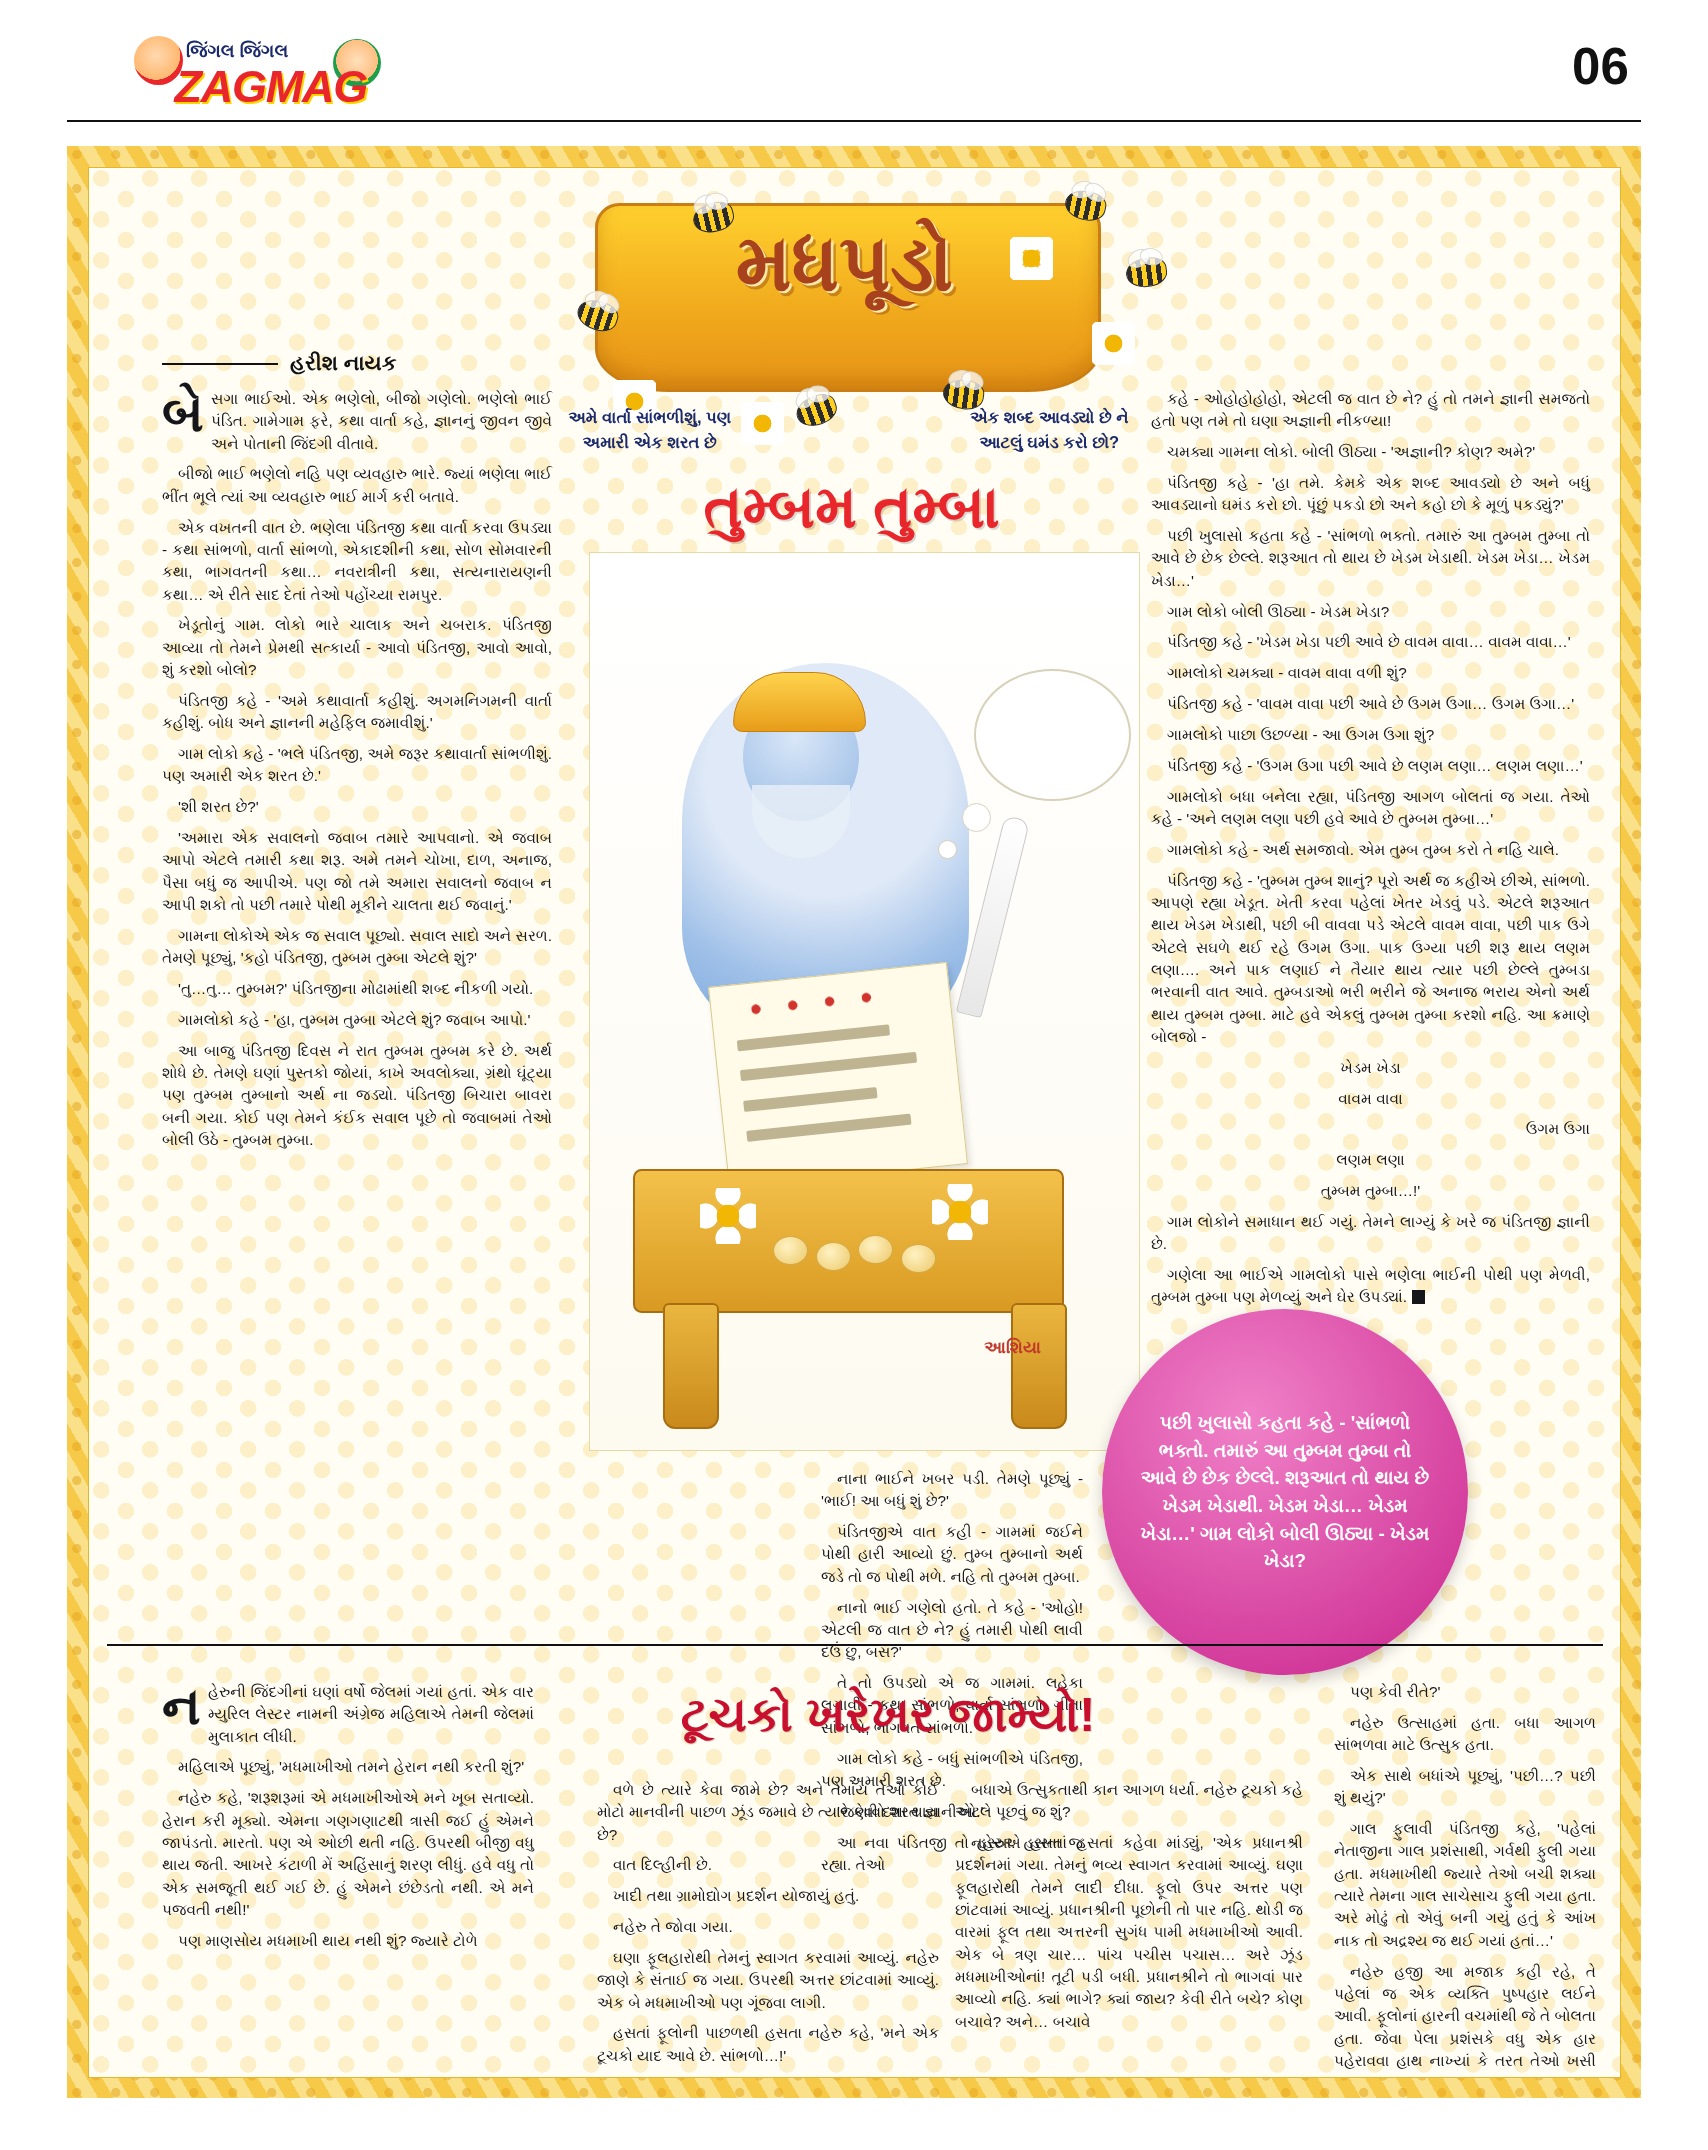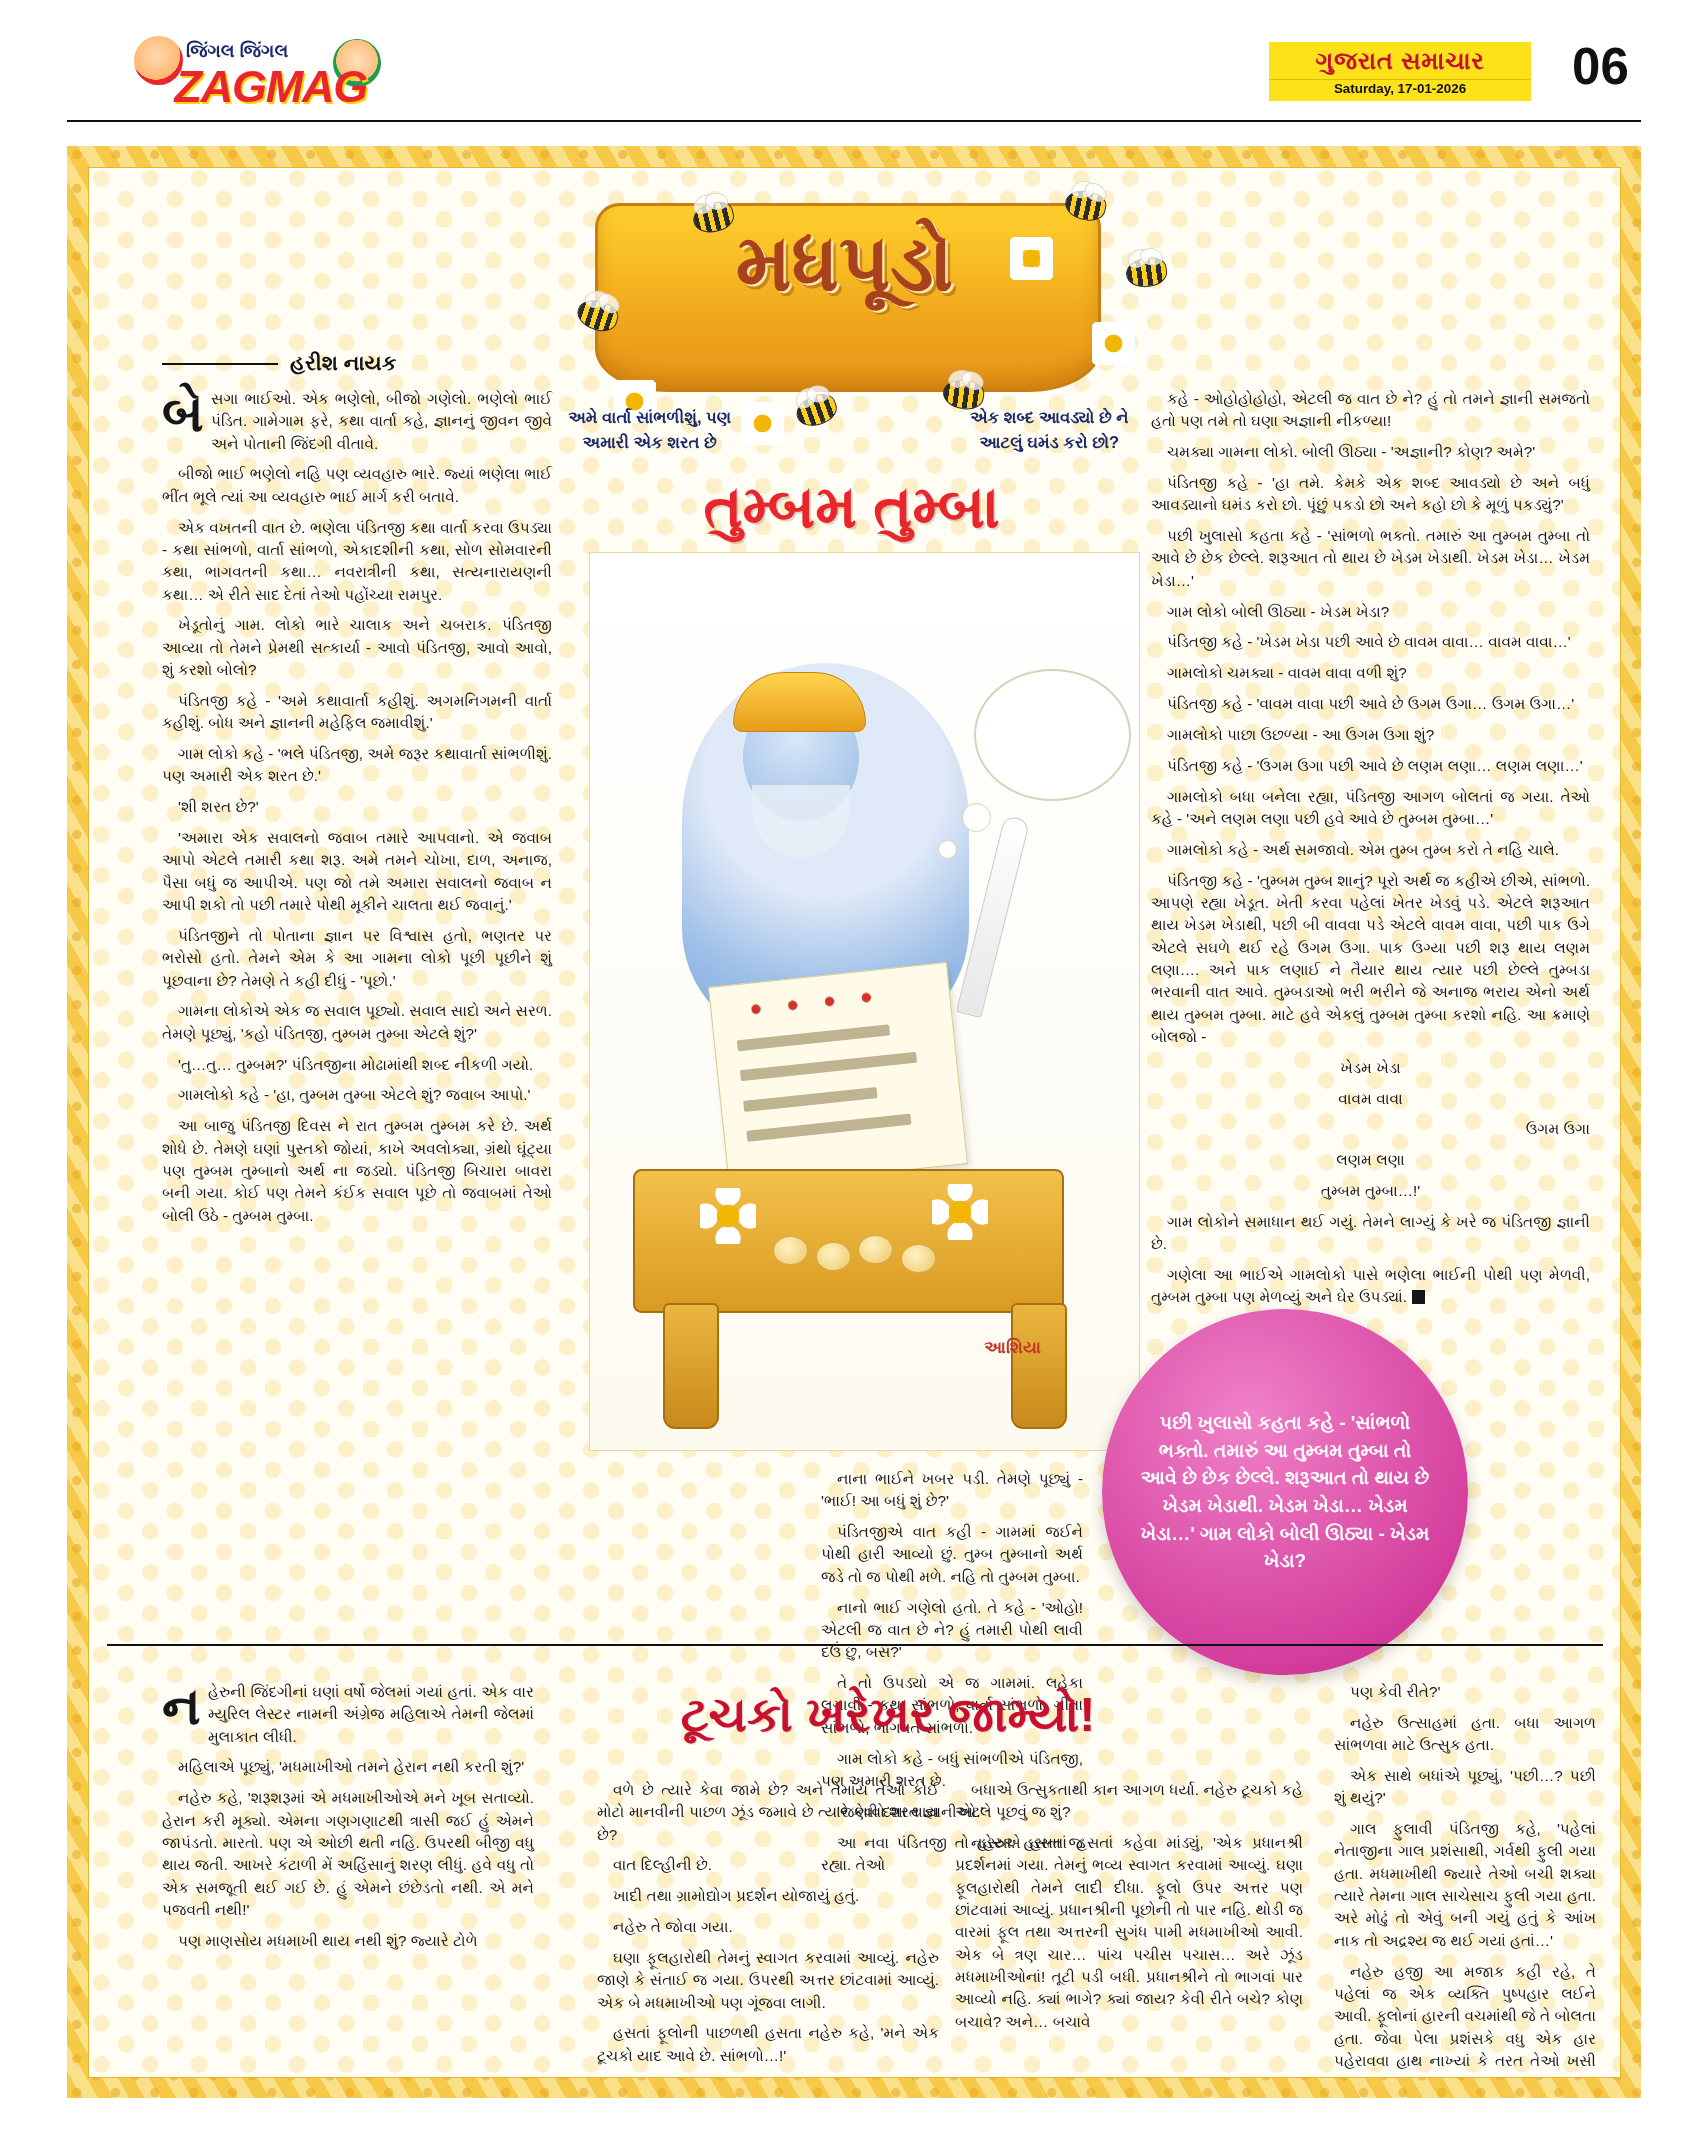--- a/index.html
+++ b/index.html
@@ -478,24 +478,20 @@
 <body>
 
 <div class="page">
 
   <div class="masthead">
     <div class="logo-block">
       <div class="logo-kid-left"></div>
       <div class="logo-kid-right"></div>
       <div class="logo-jingal">જિંગલ જિંગલ</div>
       <div class="logo-zagmag">ZAGMAG</div>
-    </div>
-    <div class="brand-right">
-      <div class="brand-title">ગુજરાત સમાચાર</div>
-      <div class="brand-date">Saturday, 17-01-2026</div>
     </div>
     <div class="page-number">06</div>
   </div>
   <div class="masthead-rule"></div>
 
   <div class="frame">
     <div class="frame-hex"></div>
     <div class="frame-inner">
       <div class="honeycomb-bg"></div>
 
@@ -558,21 +554,20 @@
 
       <div class="col" id="col-a">
         <p class="dropcap-p"><span class="dropcap">બે</span><span>સગા ભાઈઓ. એક ભણેલો, બીજો ગણેલો. ભણેલો ભાઈ પંડિત. ગામેગામ ફરે, કથા વાર્તા કહે, જ્ઞાનનું જીવન જીવે અને પોતાની જિંદગી વીતાવે.</span></p>
         <p>બીજો ભાઈ ભણેલો નહિ પણ વ્યવહારુ ભારે. જ્યાં ભણેલા ભાઈ ભીંત ભૂલે ત્યાં આ વ્યવહારુ ભાઈ માર્ગ કરી બતાવે.</p>
         <p>એક વખતની વાત છે. ભણેલા પંડિતજી કથા વાર્તા કરવા ઉપડ્યા - કથા સાંભળો, વાર્તા સાંભળો, એકાદશીની કથા, સોળ સોમવારની કથા, ભાગવતની કથા… નવરાત્રીની કથા, સત્યનારાયણની કથા… એ રીતે સાદ દેતાં તેઓ પહોંચ્યા રામપુર.</p>
         <p>ખેડૂતોનું ગામ. લોકો ભારે ચાલાક અને ચબરાક. પંડિતજી આવ્યા તો તેમને પ્રેમથી સત્કાર્યા - આવો પંડિતજી, આવો આવો, શું કરશો બોલો?</p>
         <p>પંડિતજી કહે - 'અમે કથાવાર્તા કહીશું. અગમનિગમની વાર્તા કહીશું. બોધ અને જ્ઞાનની મહેફિલ જમાવીશું.'</p>
         <p>ગામ લોકો કહે - 'ભલે પંડિતજી, અમે જરૂર કથાવાર્તા સાંભળીશું. પણ અમારી એક શરત છે.'</p>
         <p>'શી શરત છે?'</p>
         <p>'અમારા એક સવાલનો જવાબ તમારે આપવાનો. એ જવાબ આપો એટલે તમારી કથા શરૂ. અમે તમને ચોખા, દાળ, અનાજ, પૈસા બધું જ આપીએ. પણ જો તમે અમારા સવાલનો જવાબ ન આપી શકો તો પછી તમારે પોથી મૂકીને ચાલતા થઈ જવાનું.'</p>
-        <p>પંડિતજીને તો પોતાના જ્ઞાન પર વિશ્વાસ હતો, ભણતર પર ભરોસો હતો. તેમને એમ કે આ ગામના લોકો પૂછી પૂછીને શું પૂછવાના છે? તેમણે તે કહી દીધું - 'પૂછો.'</p>
         <p>ગામના લોકોએ એક જ સવાલ પૂછ્યો. સવાલ સાદો અને સરળ. તેમણે પૂછ્યું, 'કહો પંડિતજી, તુમ્બમ તુમ્બા એટલે શું?'</p>
         <p>'તુ…તુ… તુમ્બમ?' પંડિતજીના મોઢામાંથી શબ્દ નીકળી ગયો.</p>
         <p>ગામલોકો કહે - 'હા, તુમ્બમ તુમ્બા એટલે શું? જવાબ આપો.'</p>
         <p>આ બાજુ પંડિતજી દિવસ ને રાત તુમ્બમ તુમ્બમ કરે છે. અર્થ શોધે છે. તેમણે ઘણાં પુસ્તકો જોયાં, કાખે અવલોક્યા, ગ્રંથો ઘૂંટ્યા પણ તુમ્બમ તુમ્બાનો અર્થ ના જડ્યો. પંડિતજી બિચારા બાવરા બની ગયા. કોઈ પણ તેમને કંઈક સવાલ પૂછે તો જવાબમાં તેઓ બોલી ઉઠે - તુમ્બમ તુમ્બા.</p>
       </div>
 
       <div class="col" id="col-b">
         <p>નાના ભાઈને ખબર પડી. તેમણે પૂછ્યું - 'ભાઈ! આ બધું શું છે?'</p>
         <p>પંડિતજીએ વાત કહી - ગામમાં જઈને પોથી હારી આવ્યો છું. તુમ્બ તુમ્બાનો અર્થ જડે તો જ પોથી મળે. નહિ તો તુમ્બમ તુમ્બા.</p>
         <p>નાનો ભાઈ ગણેલો હતો. તે કહે - 'ઓહો! એટલી જ વાત છે ને? હું તમારી પોથી લાવી દઉં છું, બસ?'</p>

